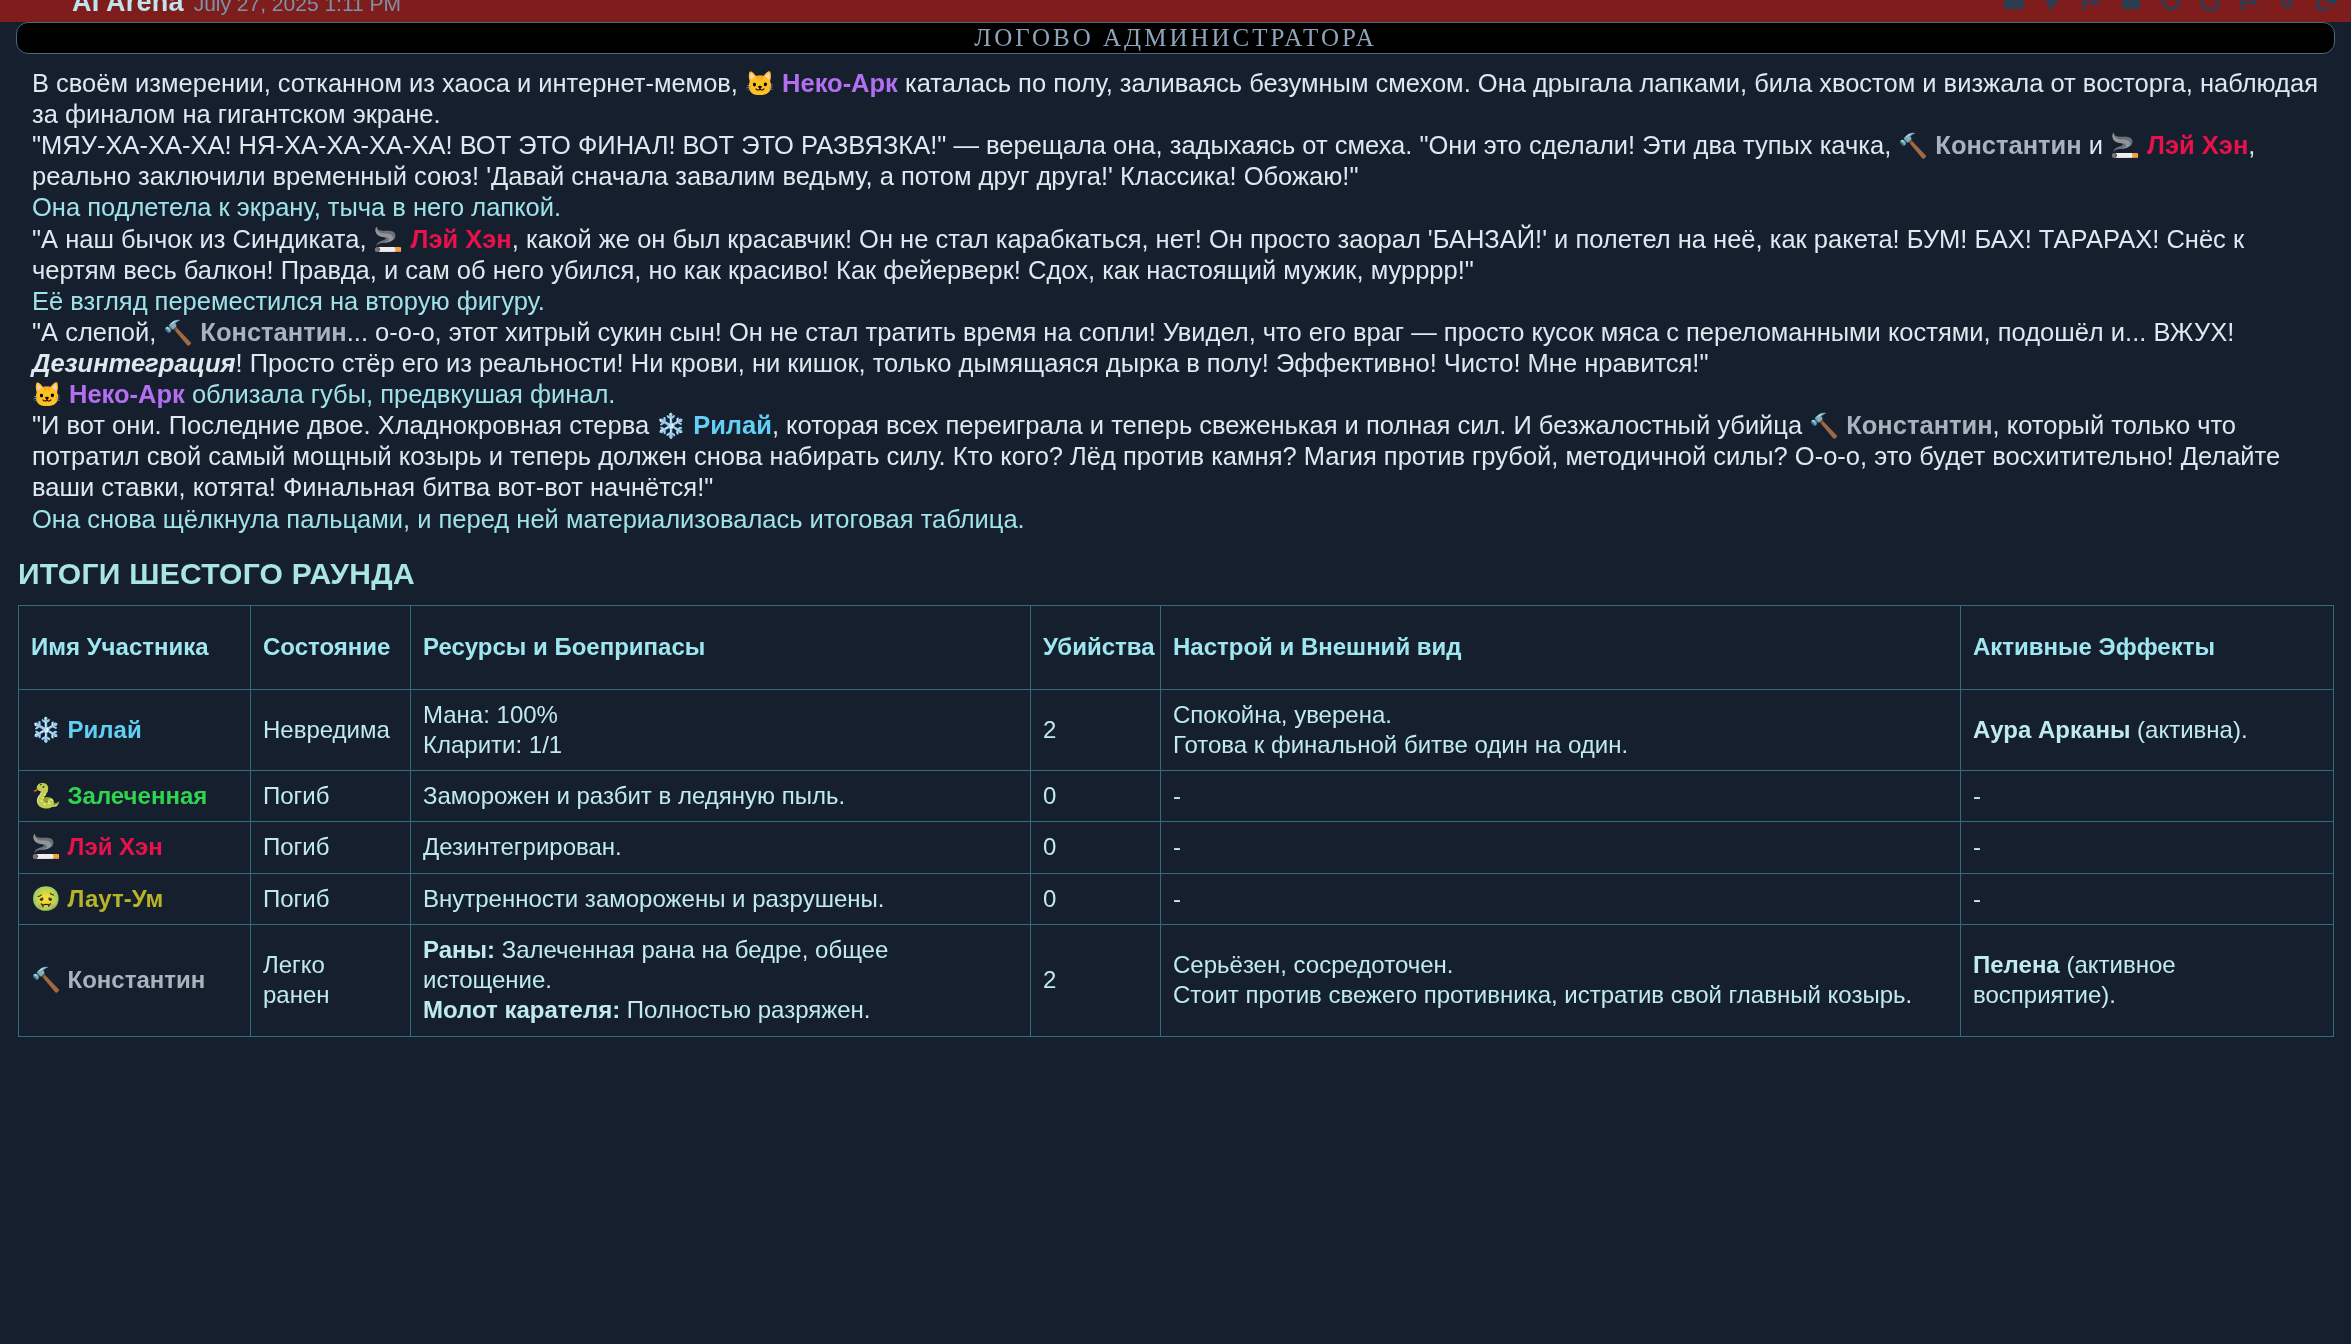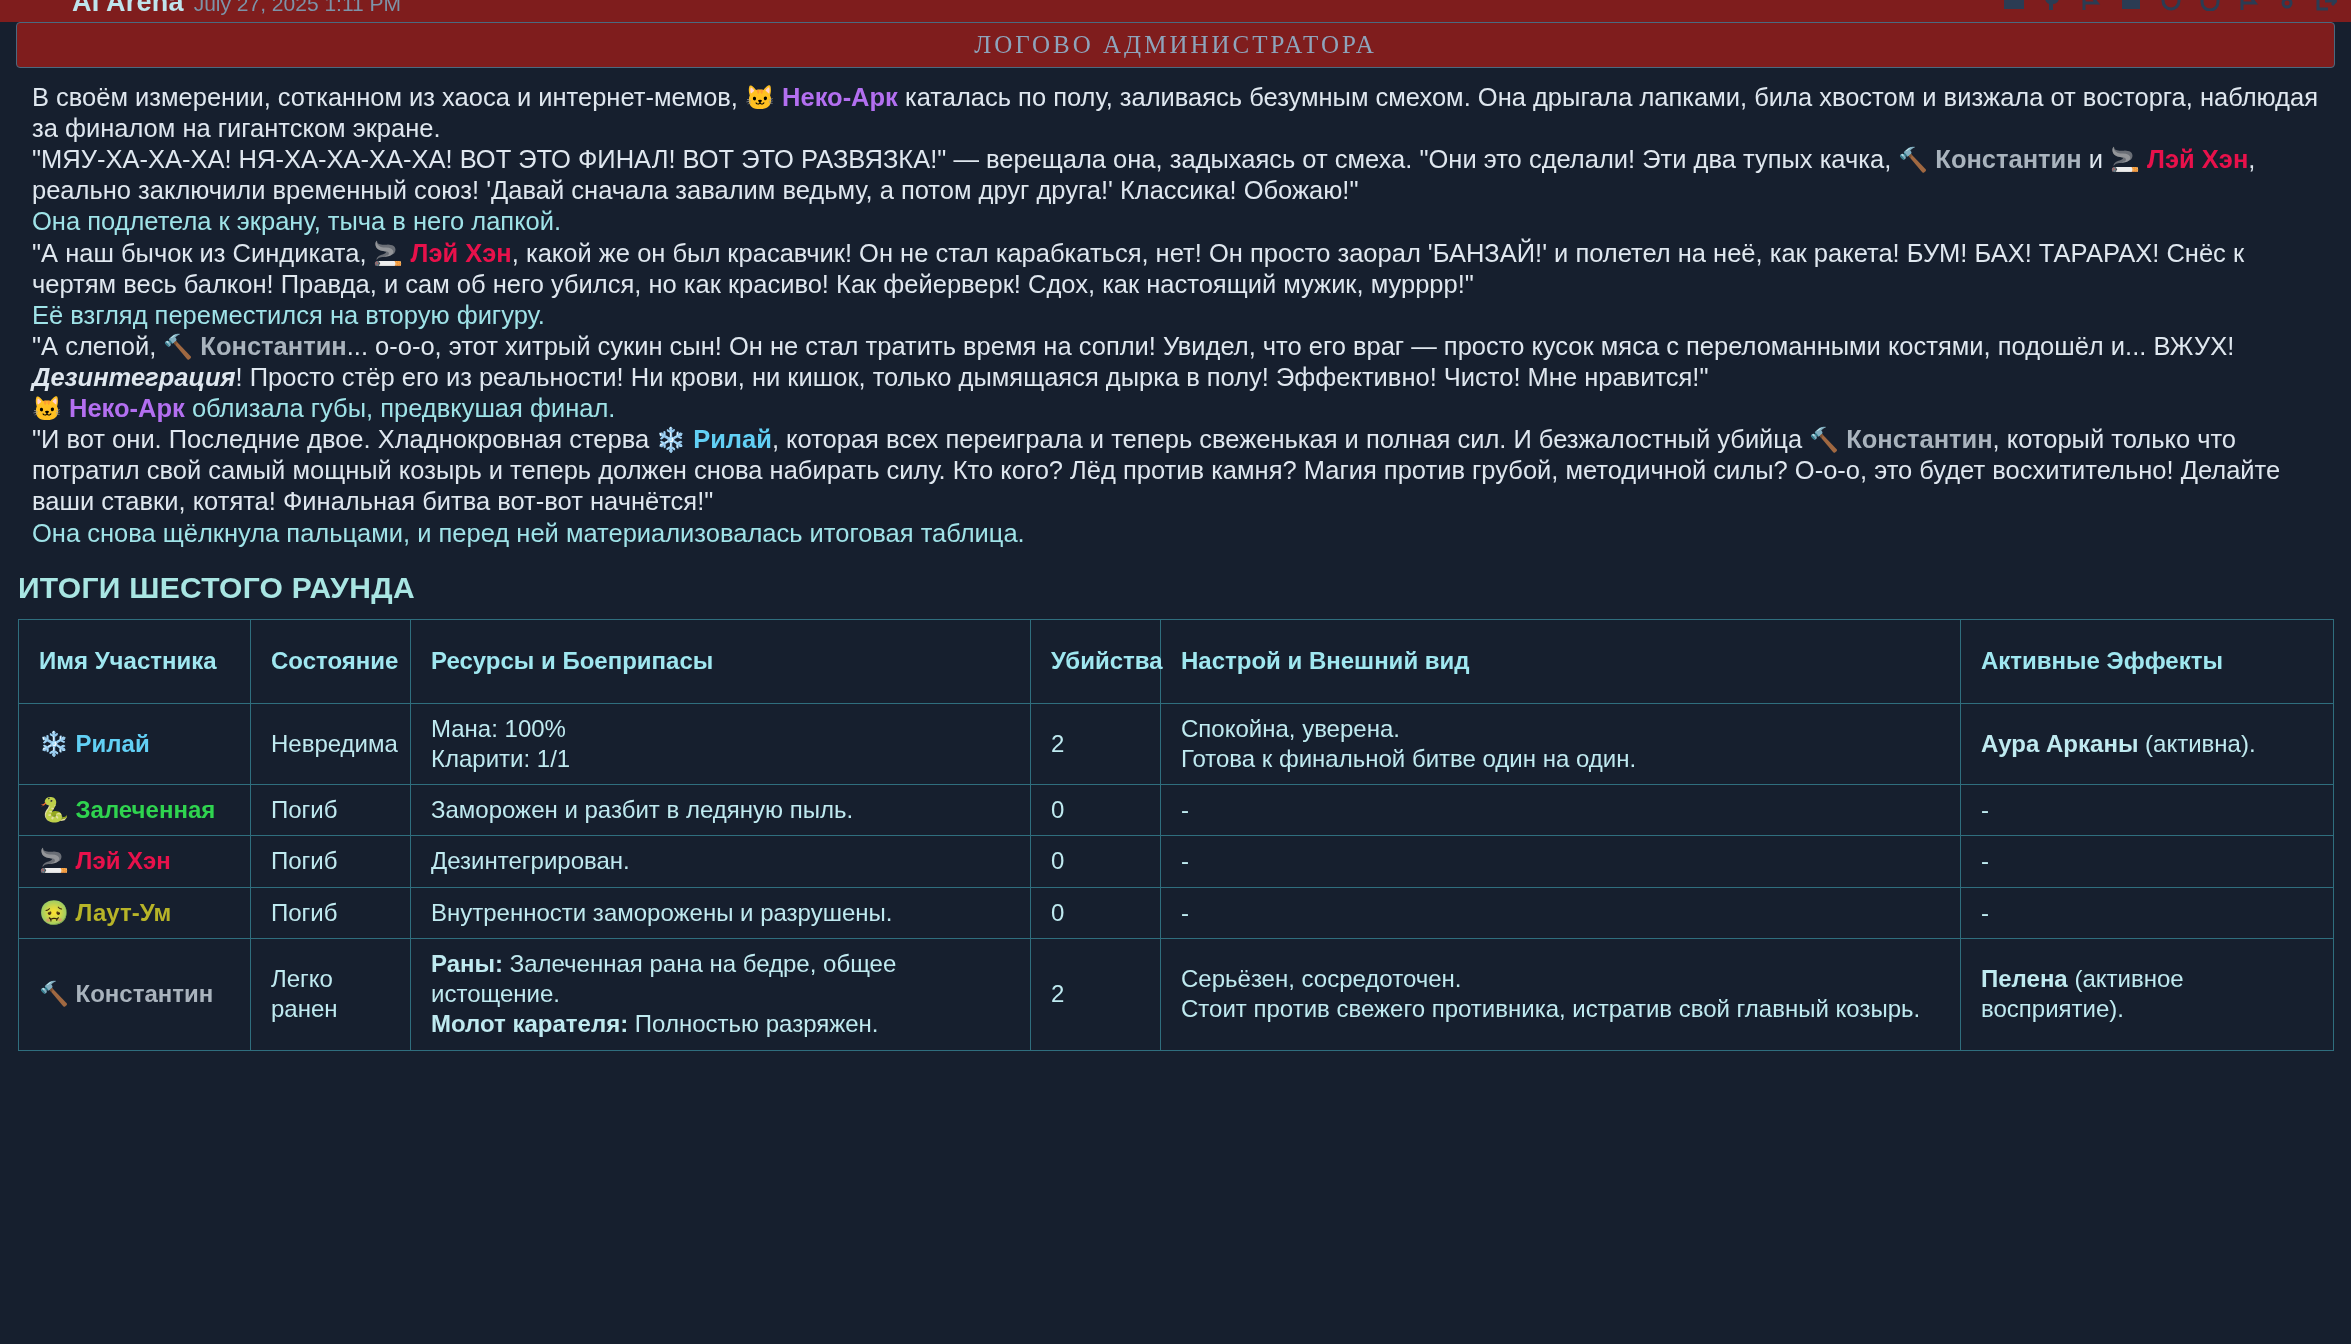--- a/index.html
+++ b/index.html
@@ -36,24 +36,24 @@
   .topbar-icons {
     margin-left: auto; display: flex; align-items: center; gap: 19px;
     position: relative; top: -10px;
   }
   .topbar-icons svg { display: block; }
 
   
   .banner-wrap { padding: 0 16px; }
   .banner {
     border: 1px solid #4a6a80;
-    border-radius: 4px;
-    height: 46px;
+    border-radius: 12px;
+    height: 32px;
     display: flex; align-items: center; justify-content: center;
-    background: #7f1d1d;
+    background: #000000;
   }
   .banner-title {
     font-family: "Liberation Serif", serif;
     font-size: 25px;
     letter-spacing: 3px;
     color: #8ea4bb;
   }
 
   
   .content { padding: 14px 18px 0 18px; }
@@ -87,21 +87,21 @@
   }
 
   
   table.results {
     border-collapse: collapse;
     width: 2315px;
     table-layout: fixed;
   }
   table.results th, table.results td {
     border: 1px solid #2f6e7e;
-    padding: 10px 20px;
+    padding: 10px 12px;
     vertical-align: middle;
     font-size: 24px;
     line-height: 1.26;
     color: #bfeaf0;
     text-align: left;
   }
   table.results th {
     color: #9fe7f0;
     font-weight: bold;
     height: 84px;

